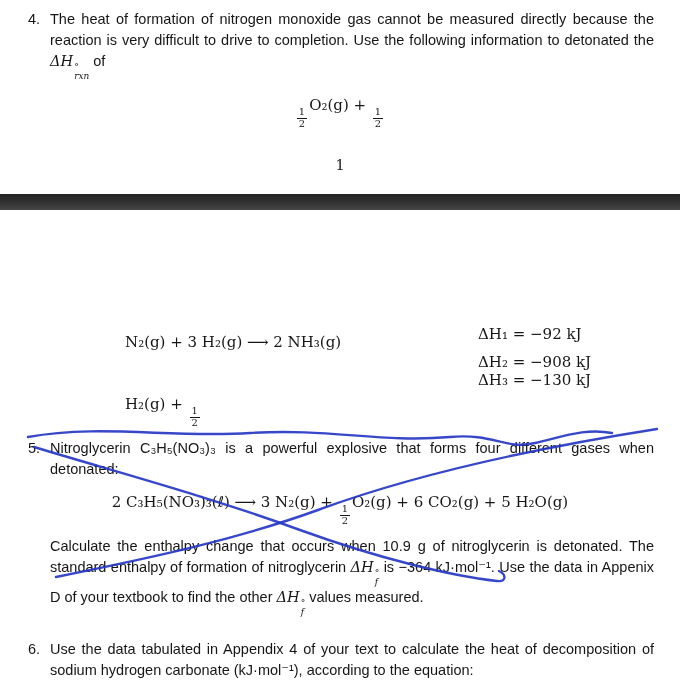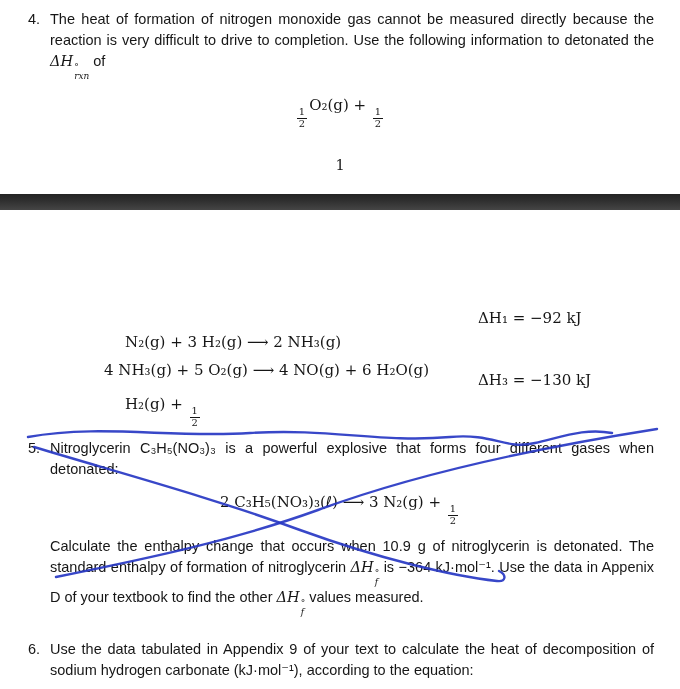--- a/index.html
+++ b/index.html
@@ -53,21 +53,21 @@
 
   .page-bottom { padding-top: 98px; }
 
   .eqblock { font-family: "DejaVu Serif", "DejaVu Sans", serif; font-size: 15px; }
   .eqrow { position: relative; height: 21px; margin-bottom: 7px; }
   .eqrow.tall { height: 30px; }
   .eqrow .eq { position: absolute; top: 0; white-space: nowrap; margin-top: 24px; }
   .eqrow .eq.ind-a { left: 125px; }
   .eqrow .eq.ind-b { left: 104px; }
   .eqrow .eq.ind-c { left: 125px; top: 6px; }
-  .eqrow .dhval { position: absolute; left: 478px; top: 0; white-space: nowrap; }
+  .eqrow .dhval { position: absolute; left: 478px; top: 16px; white-space: nowrap; }
   .eqrow.tall .dhval { top: 6px; }
 
   .p5 { margin-top: 44px; }
   .eq-p5 { margin-top: 10px; }
   .p5-body { margin-top: 10px; padding-left: 50px; padding-right: 26px; text-align: justify; }
   .p6 { margin-top: 22px; }
 
   .scribble {
     position: absolute; left: 0; top: 0; width: 680px; height: 689px;
     pointer-events: none; z-index: 5;
@@ -105,52 +105,52 @@
   <div class="page-divider"></div>
 
   <section class="page-bottom">
 
     <div class="eqblock">
       <div class="eqrow">
         <span class="eq ind-a">N₂(g) + 3 H₂(g) ⟶ 2 NH₃(g)</span>
         <span class="dhval">ΔH₁ = −92 kJ</span>
       </div>
       <div class="eqrow">
-        <span class="eq ind-b">4 NH₃(g) + 5 O₂(g) ⟶ 4 NO(g) + 6 H₂O(g)</span>
+        <span class="dhval">ΔH₂ = −908 kJ</span>
       </div>
       <div class="eqrow tall">
         <span class="eq ind-c"><span>H₂(g) + </span><span class="frac">
               <span class="num">1</span>
               <span class="den">2</span>
             </span></span>
         <span class="dhval">ΔH₃ = −130 kJ</span>
       </div>
     </div>
 
     <div class="problem p5">
       <span class="pnum">5.</span>
       <div class="ptext">Nitroglycerin C₃H₅(NO₃)₃ is a powerful explosive that forms four different gases when detonated:</div>
     </div>
 
     <div class="equation eq-p5"><span>2 C₃H₅(NO₃)₃(ℓ) ⟶ 3 N₂(g) + </span><span class="frac">
           <span class="num">1</span>
           <span class="den">2</span>
-        </span></div>
+        </span><span>O₂(g) + 6 CO₂(g) + 5 H₂O(g)</span></div>
 
     <div class="p5-body"><span>Calculate the enthalpy change that occurs when 10.9 g of nitroglycerin is detonated. The standard enthalpy of formation of nitroglycerin </span><span class="mathsym"><span>ΔH</span><span class="supsub">
             <span>°</span>
             <span>f</span>
           </span></span><span> is −364 kJ·mol⁻¹. Use the data in Appenix D of your textbook to find the other </span><span class="mathsym"><span>ΔH</span><span class="supsub">
             <span>°</span>
             <span>f</span>
           </span></span><span> values measured.</span></div>
 
     <div class="problem p6">
       <span class="pnum">6.</span>
-      <div class="ptext">Use the data tabulated in Appendix 9 of your text to calculate the heat of decomposition of sodium hydrogen carbonate (kJ·mol⁻¹), according to the equation:</div>
+      <div class="ptext">Use the data tabulated in Appendix 4 of your text to calculate the heat of decomposition of sodium hydrogen carbonate (kJ·mol⁻¹), according to the equation:</div>
     </div>
 
   </section>
 
   <svg class="scribble" viewBox="0 0 680 689" aria-hidden="true">
     <path d="M28 437 C 100 424, 170 438, 250 433 C 330 428, 380 443, 450 437 C 494 433, 505 450, 535 443 C 565 436, 586 428, 612 433"></path>
     <path d="M34 447 C 120 473, 210 497, 300 530 C 380 559, 452 576, 497 581 C 506 582, 507 575, 499 571"></path>
     <path d="M56 577 C 150 558, 235 540, 318 510 C 410 476, 530 449, 657 429"></path>
   </svg>
 

